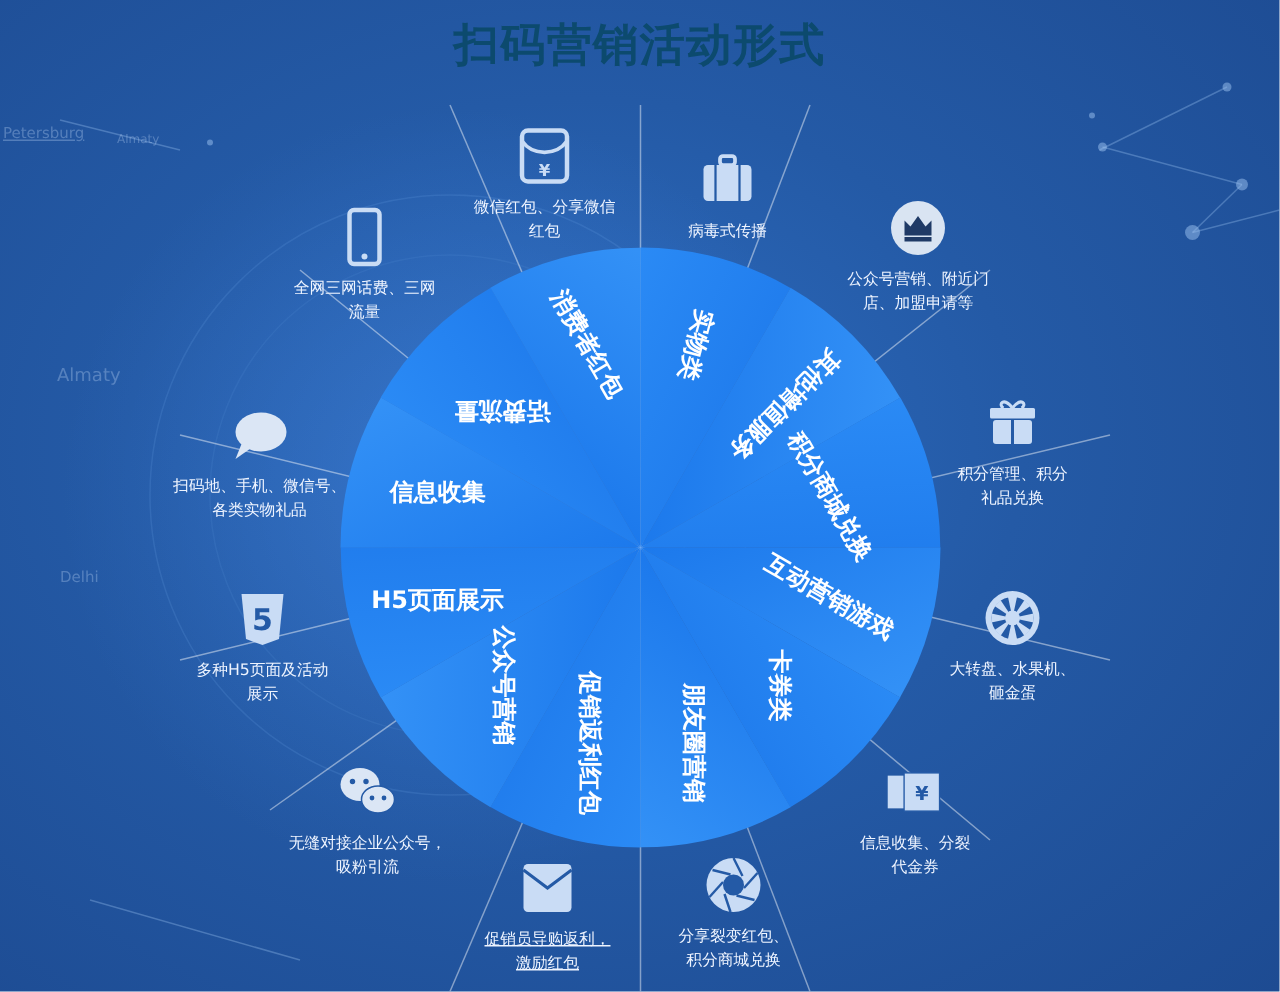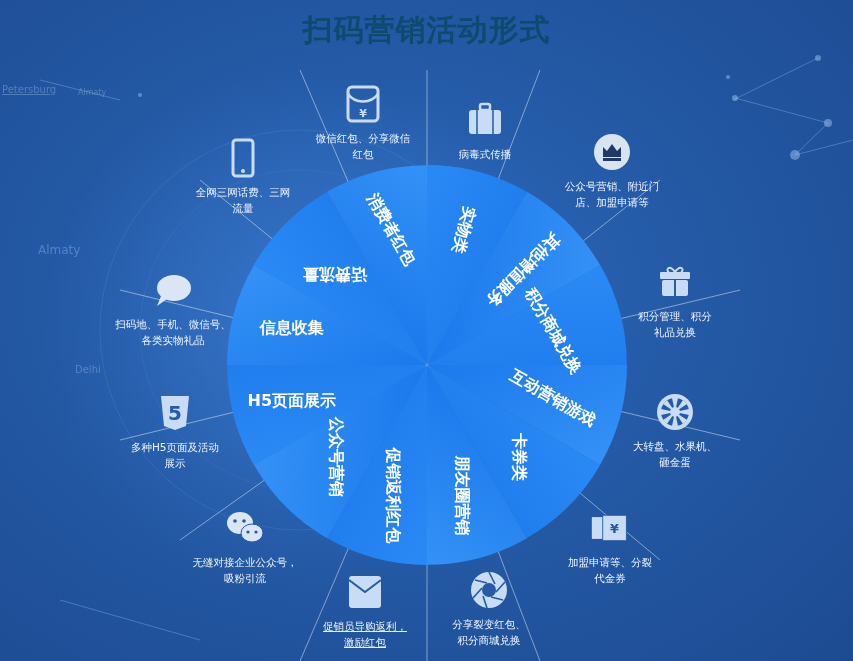--- a/index.html
+++ b/index.html
@@ -70,21 +70,21 @@
     <line x1="427" y1="365" x2="120" y2="440"></line>
     <line x1="427" y1="365" x2="120" y2="290"></line>
     <line x1="427" y1="365" x2="200" y2="180"></line>
     <line x1="427" y1="365" x2="300" y2="70"></line>
   </g>
 </svg>
 
 <div class="map-label" style="left:2px; top:84px;text-decoration:underline;">Petersburg</div>
 <div class="map-label" style="left:78px; top:88px; font-size:8px;">Almaty</div>
 <div class="map-label" style="left:38px; top:243px; font-size:12px;">Almaty</div>
-<div class="map-label" style="left:40px; top:364px;margin-left:35px;">Delhi</div>
+<div class="map-label" style="left:40px; top:380px;">Delhi</div>
 
 <div class="title">扫码营销活动形式</div>
 
 <svg class="wheel" width="853" height="661" viewBox="0 0 853 661">
   <defs>
     <linearGradient id="segA" x1="0" y1="0" x2="1" y2="1">
       <stop offset="0%" stop-color="#2a8af5"></stop>
       <stop offset="100%" stop-color="#1a74e8"></stop>
     </linearGradient>
     <linearGradient id="segB" x1="1" y1="0" x2="0" y2="1">
@@ -176,21 +176,21 @@
   <div>大转盘、水果机、</div>
   <div>砸金蛋</div>
 </div>
 
 <div class="callout" style="left:545px; top:508px;">
   <svg class="icon" viewBox="0 0 44 40">
     <rect x="2" y="8" width="30" height="24" fill="#c9dcf5"></rect>
     <rect x="14" y="6" width="26" height="28" fill="#c9dcf5" stroke="#245aa6" stroke-width="1"></rect>
     <text x="27" y="26" text-anchor="middle" font-size="14" font-weight="bold" fill="#245aa6">¥</text>
   </svg>
-  <div>加盟申请等、分裂</div>
+  <div>信息收集、分裂</div>
   <div>代金券</div>
 </div>
 
 <div class="callout" style="left:424px; top:570px;">
   <svg class="icon" viewBox="0 0 40 40">
     <circle cx="20" cy="20" r="18" fill="#c9dcf5"></circle>
     <circle cx="20" cy="20" r="7" fill="#245aa6"></circle>
     <g stroke="#245aa6" stroke-width="1.6">
       <line x1="20" y1="2" x2="26" y2="14"></line>
         <line x1="36" y1="12" x2="27" y2="22"></line>

